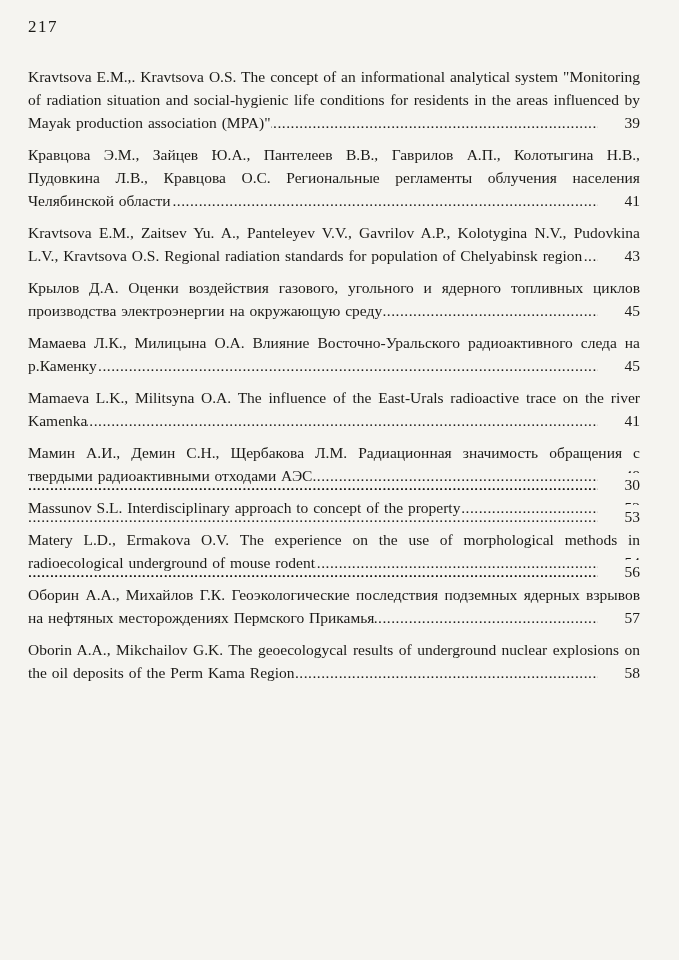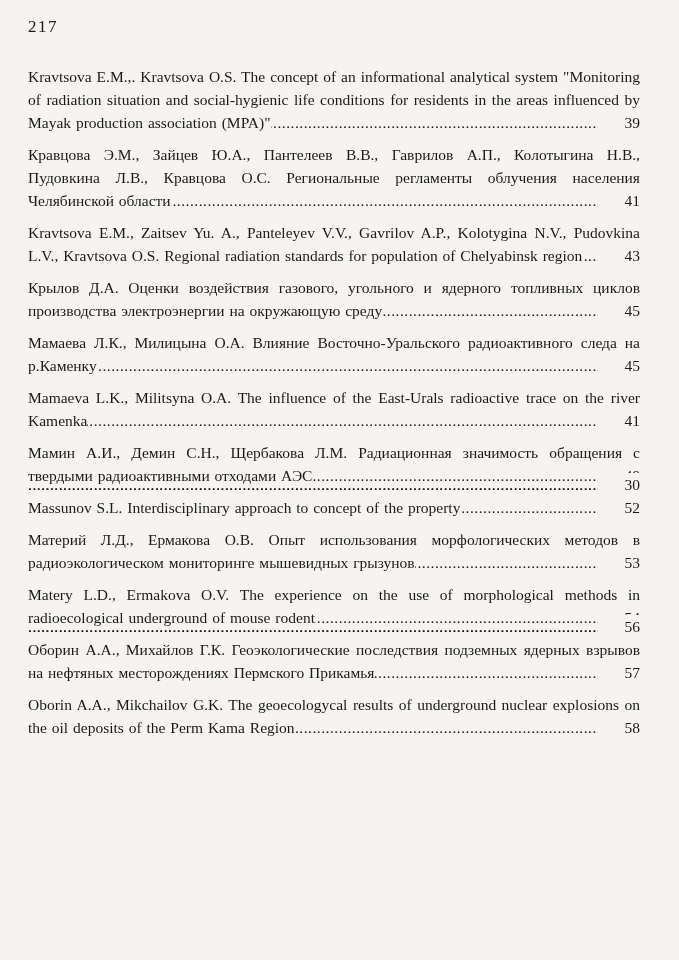--- a/index.html
+++ b/index.html
@@ -117,21 +117,20 @@
     </div>
 
     <div class="entry">
       <span class="dots">........................................................................................................................................................................................................................................................................</span>
       <span class="entry-text">Massunov S.L. Interdisciplinary approach to concept of the property</span>
       <span class="pagenum">52</span>
     </div>
 
     <div class="entry">
       <span class="dots">........................................................................................................................................................................................................................................................................</span>
-      <span class="entry-text">Материй Л.Д., Ермакова О.В. Опыт использования морфологических методов в радиоэкологическом мониторинге мышевидных грызунов</span>
       <span class="pagenum">53</span>
     </div>
 
     <div class="entry">
       <span class="dots">........................................................................................................................................................................................................................................................................</span>
       <span class="entry-text">Matery L.D., Ermakova O.V. The experience on the use of morphological methods in radioecological underground of mouse rodent</span>
       <span class="pagenum">54</span>
     </div>
 
     <div class="entry">

